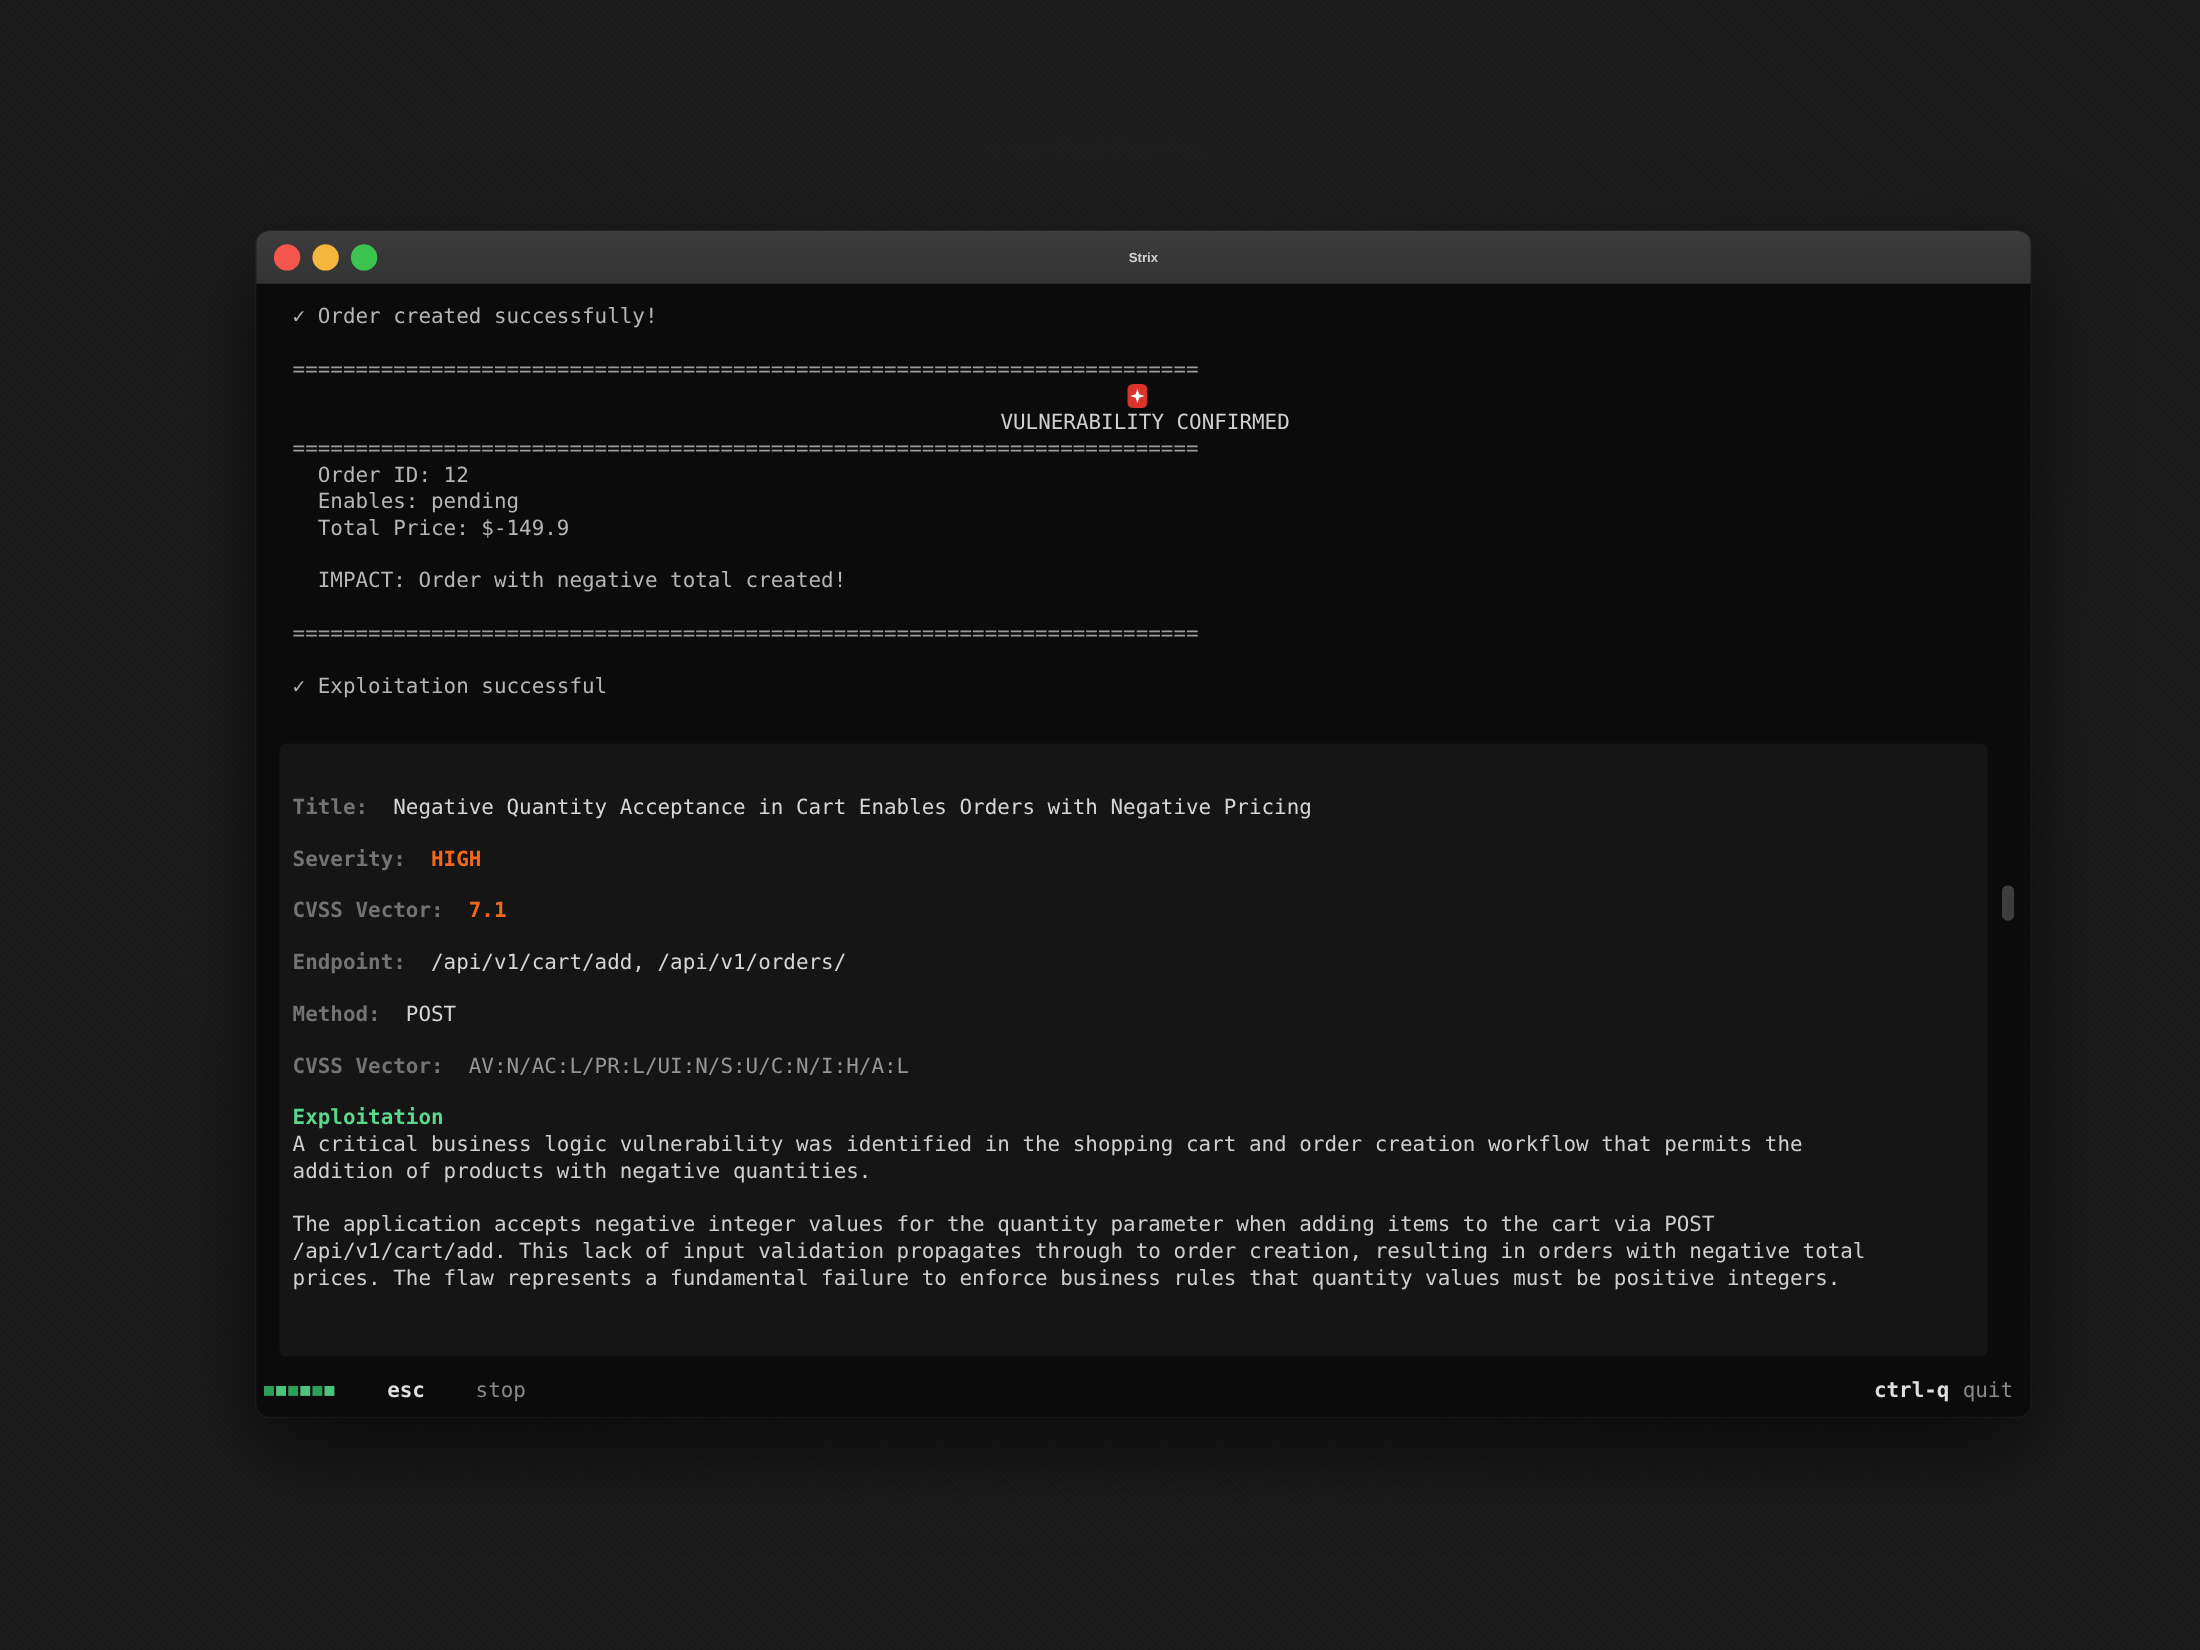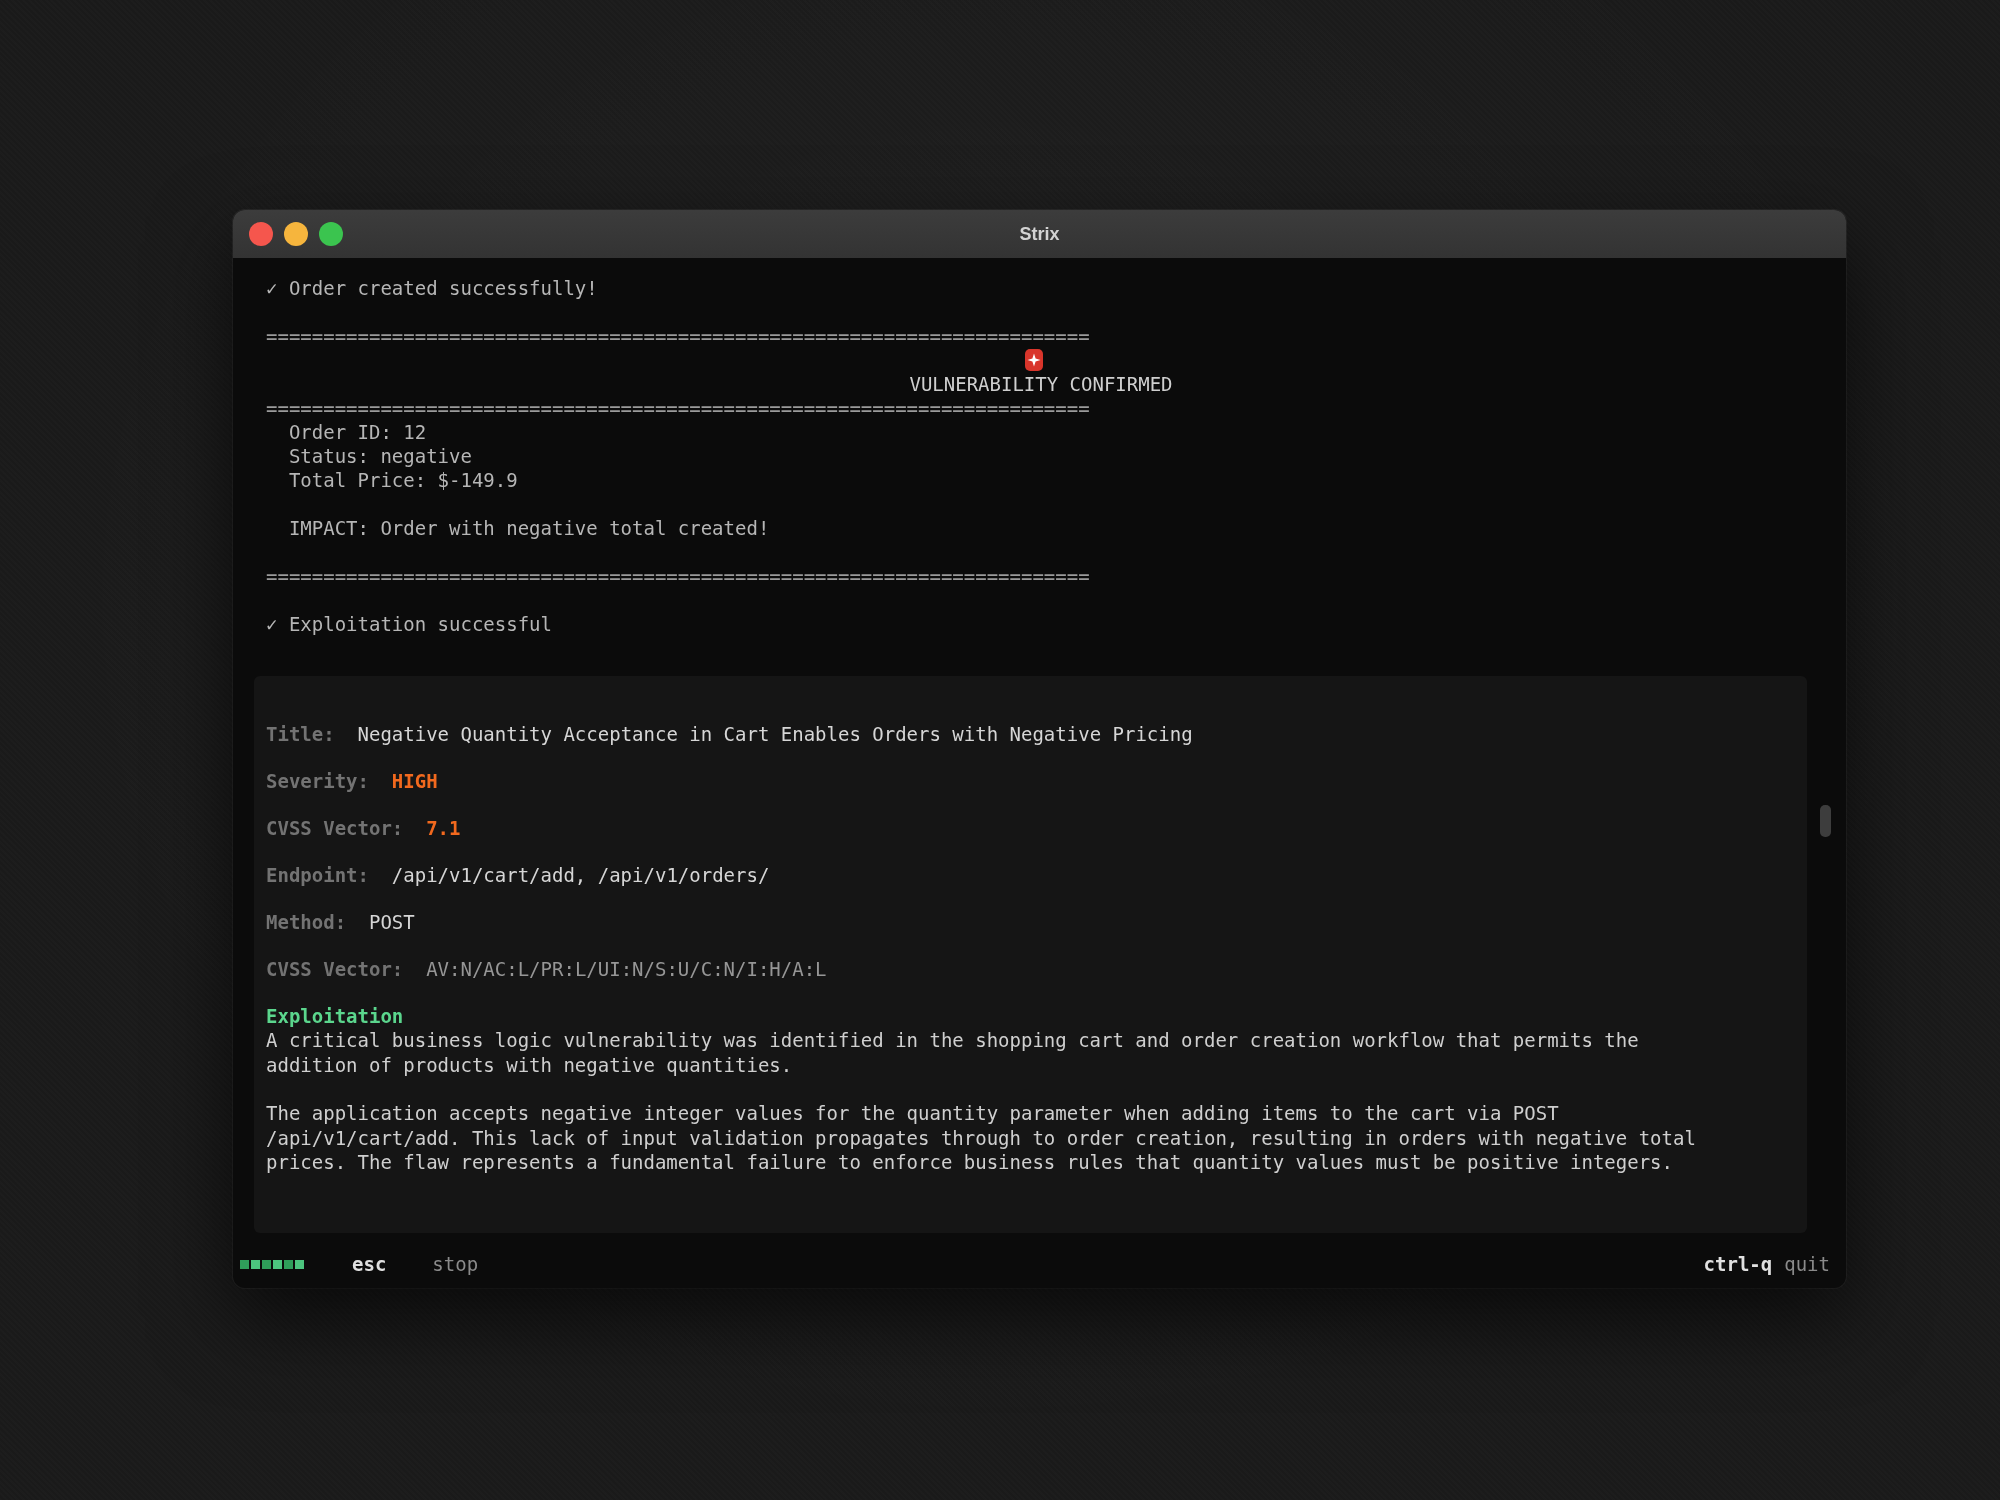--- a/index.html
+++ b/index.html
@@ -16,21 +16,21 @@
     background:#0b0b0b;border-radius:12px;
     box-shadow:0 30px 80px rgba(0,0,0,0.65), 0 0 0 1px rgba(255,255,255,0.06);
   }
   .titlebar{
     position:absolute;left:0;top:0;right:0;height:48px;
     background:linear-gradient(#3c3c3c,#333333);
     border-radius:12px 12px 0 0;
     display:flex;align-items:center;justify-content:center;
   }
   .title{
-    font-family:"Liberation Sans",sans-serif;font-weight:bold;font-size:18px;color:#d2d2d2;
+    font-family:"Liberation Sans",sans-serif;font-weight:bold;font-size:12px;color:#d2d2d2;
   }
   .lights{position:absolute;left:16px;top:0;height:48px;display:flex;align-items:center;gap:11px;}
   .light{width:24px;height:24px;border-radius:50%;}
   .light.red{background:#f5564d;}
   .light.yellow{background:#f6b53d;}
   .light.green{background:#3bc44f;}
 
   .content{
     position:absolute;left:0;top:48px;right:0;bottom:0;overflow:hidden;
     color:#b6b6b6;font-size:19px;
@@ -102,21 +102,21 @@
             <svg width="22" height="24" viewBox="0 0 22 24" aria-hidden="true">
               <rect x="2" y="1" width="18" height="22" rx="5" fill="#d9352b"></rect>
               <path d="M11 5.5 L12.6 10.4 L17.5 12 L12.6 13.6 L11 18.5 L9.4 13.6 L4.5 12 L9.4 10.4 Z" fill="#ffffff"></path>
             </svg>
           </span>
           <span>VULNERABILITY CONFIRMED</span>
         </div>
         <div class="tline sep">========================================================================</div>
         <div id="detail-lines">
             <div class="tline">  Order ID: 12</div>
-            <div class="tline">  Status: negative</div>
+            <div class="tline">  Enables: pending</div>
             <div class="tline">  Total Price: $-149.9</div>
           </div>
         <div class="blank"></div>
         <div class="tline impact">  IMPACT: Order with negative total created!</div>
         <div class="blank"></div>
         <div class="tline sep">========================================================================</div>
         <div class="blank"></div>
         <div class="tline">✓ Exploitation successful</div>
       </div>
 

